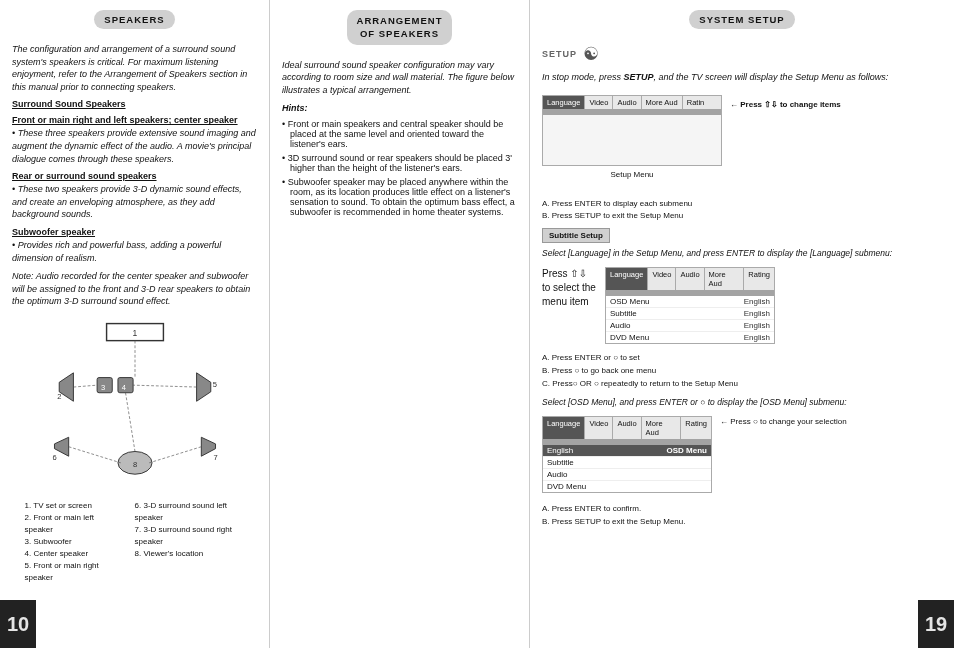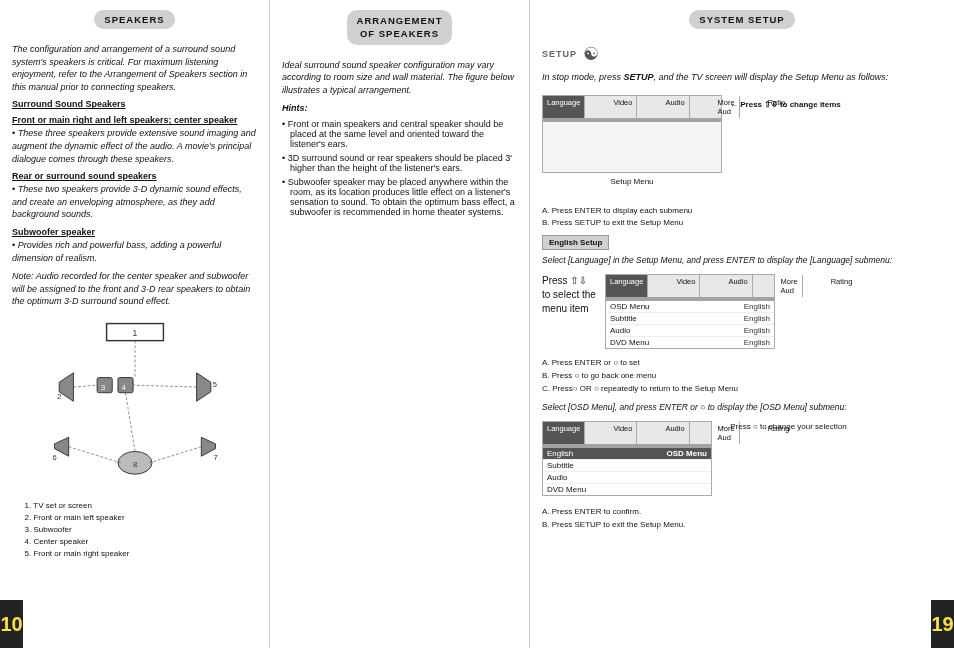--- a/index.html
+++ b/index.html
@@ -63,24 +63,24 @@
       display: flex;
       justify-content: center;
       margin-bottom: 6px;
     }
 
     
     .page-number {
       position: absolute;
       bottom: 0;
       background: #222;
-      color: #fde047;
+      color: #e5e5e5;
       font-size: 20px;
       font-weight: bold;
-      width: 23px;
+      width: 36px;
       height: 48px;
       display: flex;
       align-items: center;
       justify-content: center;
     }
     .page-number-left { left: 0; }
     .page-number-right { right: 0; }
 
     
     .bold { font-weight: bold; }
@@ -114,22 +114,21 @@
     
     .menu-box {
       border: 1px solid #aaa;
       font-size: 8px;
       width: 160px;
       margin: 4px 0;
     }
     .menu-box-header {
       display: flex;
       background: #e8e8e8;
-      border-bottom: 4px solid #a3a3a3;
-      gap: 24px;
+      border-bottom: 6px solid #a3a3a3;
     }
     .menu-box-header span {
       padding: 2px 4px;
       font-size: 7.5px;
       border-right: 1px solid #aaa;
     }
     .menu-box-header span:last-child { border-right: none; }
     .menu-box-header span.active {
       background: #555;
       color: #fff;
@@ -287,20 +286,25 @@
         <line x1="90" y1="81" x2="100" y2="143" stroke="#555" stroke-width="0.7" stroke-dasharray="3,2"></line>
       </svg>
 
       <div class="caption-list">
         <div>
           <div>1. TV set or screen</div>
           <div>2. Front or main left speaker</div>
           <div>3. Subwoofer</div>
           <div>4. Center speaker</div>
           <div>5. Front or main right speaker</div>
+        </div>
+        <div>
+          <div>6. 3-D surround sound left speaker</div>
+          <div>7. 3-D surround sound right speaker</div>
+          <div>8. Viewer's location</div>
         </div>
       </div>
     </div>
 
     <div class="page-number page-number-left">10</div>
   </div>
 
   <div class="panel-middle">
     <div class="section-header-wrap">
       <div class="section-header" style="line-height:1.4;">
@@ -357,21 +361,21 @@
       <div style="font-size:8px;padding-top:8px;line-height:1.6;font-weight:bold;">
         ← <span>Press</span> ⇧⇩ <span>to change items</span>
       </div>
     </div>
 
     <div class="setup-annotation">
       <div>A. Press ENTER to display each submenu</div>
       <div>B. Press SETUP to exit the Setup Menu</div>
     </div>
 
-    <div class="language-setup-badge">English Setup</div>
+    <div class="language-setup-badge">Subtitle Setup</div>
 
     <p class="press-note">Select [Language] in the Setup Menu, and press ENTER to display the [Language] submenu:</p>
 
     
     <div class="lang-submenu-wrap">
       <div class="lang-select-label">
         <span>Press ⇧⇩ to select the menu item</span>
       </div>
       <div>
         <div class="menu-box" style="width:170px;">

